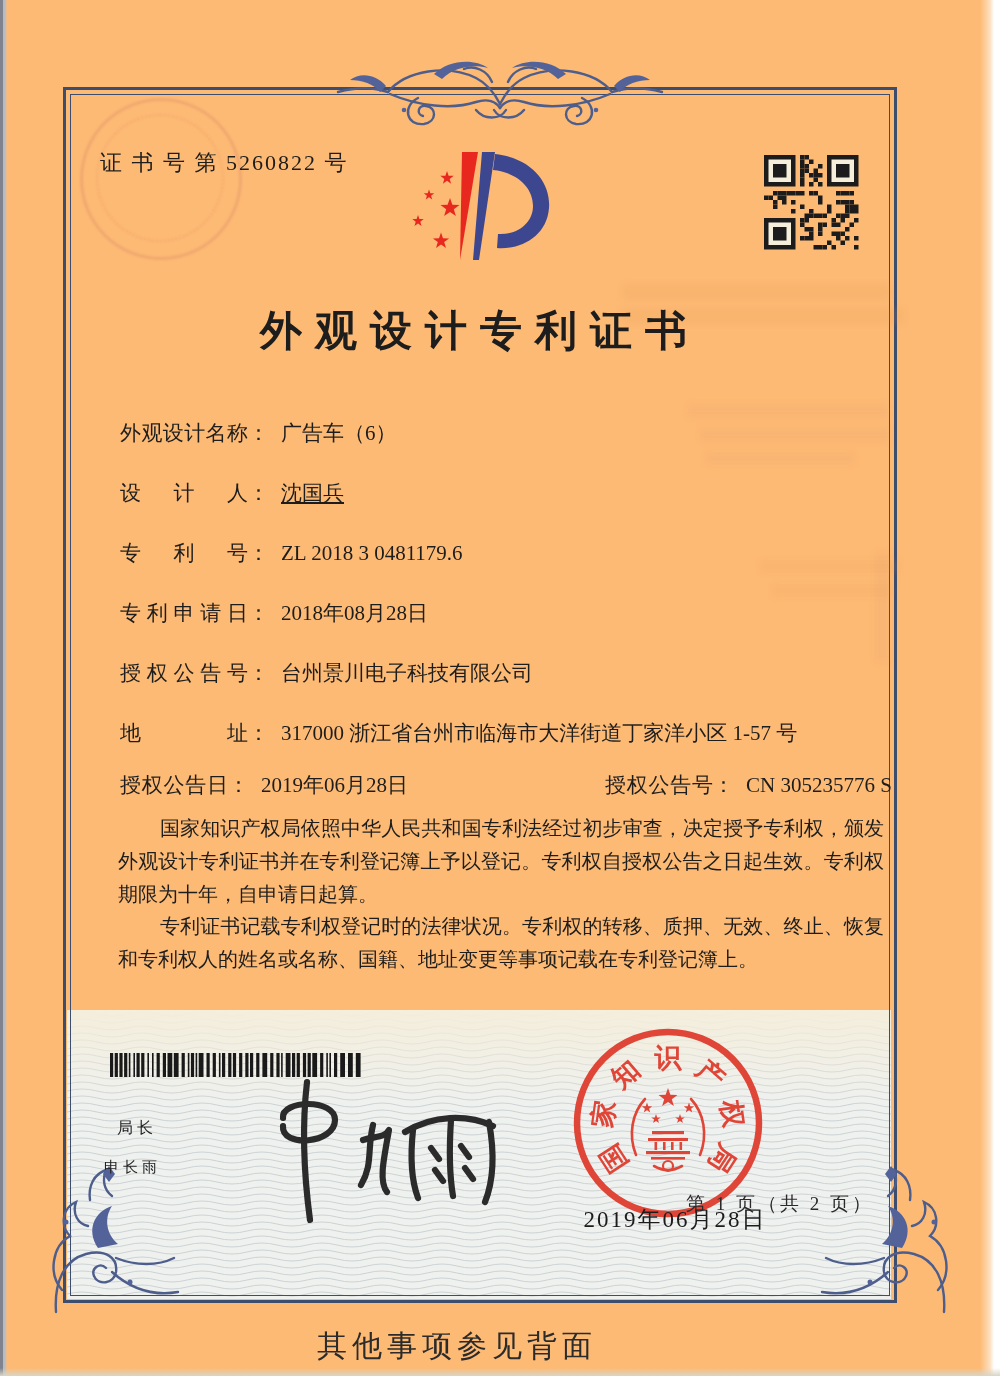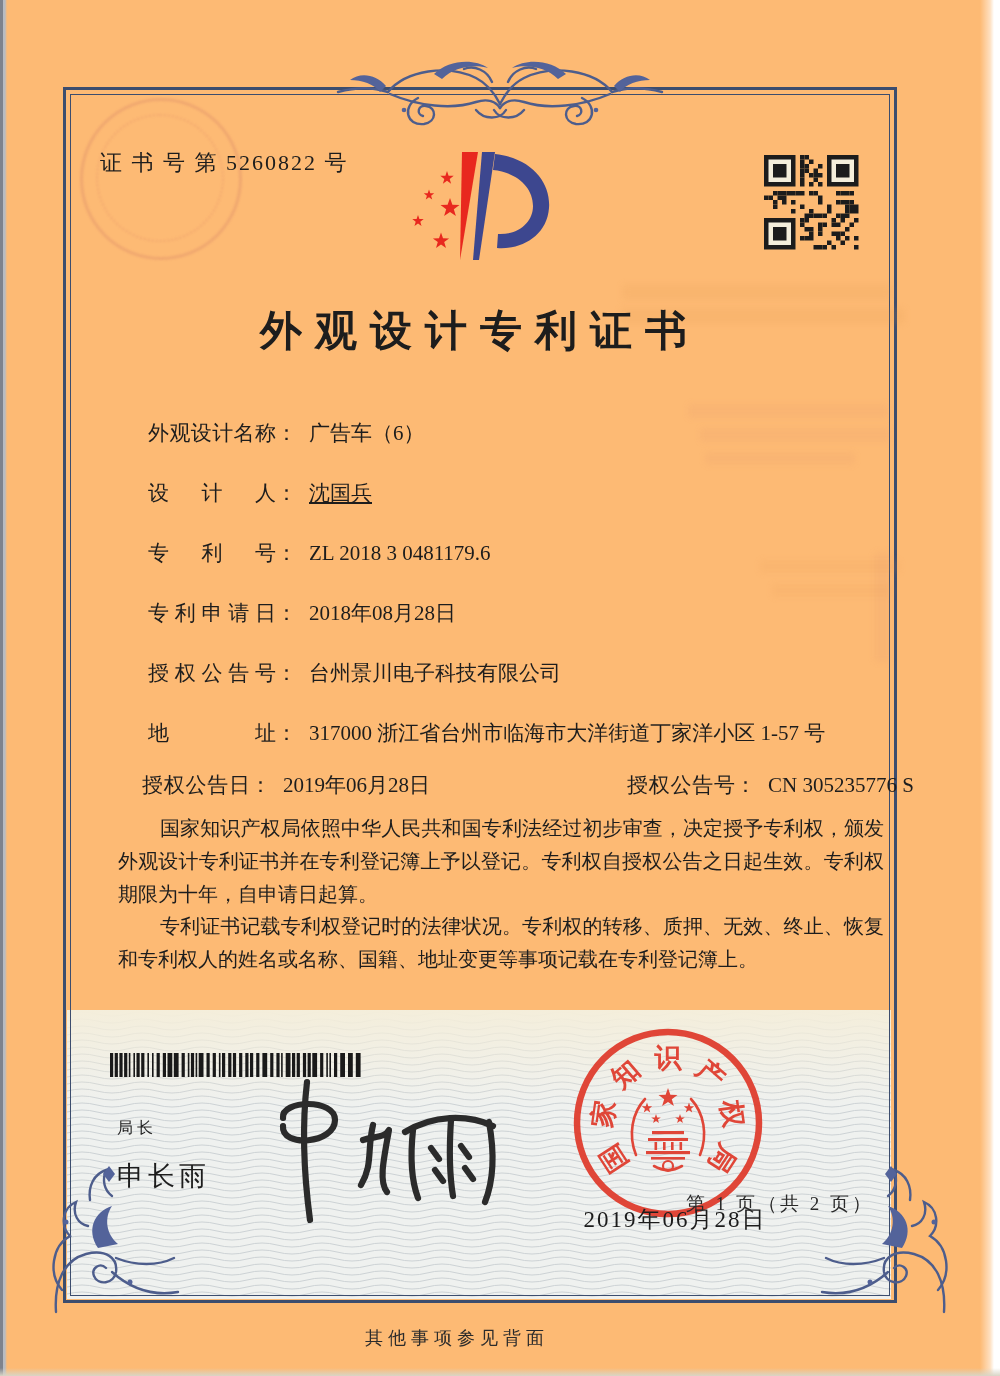--- a/index.html
+++ b/index.html
@@ -33,38 +33,38 @@
   .wm-circle2{position:absolute;left:96px;top:114px;width:124px;height:124px;border-radius:50%;
               border:2px dotted rgba(198,106,95,.20);z-index:2;filter:blur(1px);}
   .smudge{position:absolute;z-index:2;filter:blur(3px);border-radius:4px;}
   
   .cert-no{position:absolute;left:100px;top:148px;font-size:22px;letter-spacing:2px;z-index:5;}
   .logo{position:absolute;left:405px;top:148px;z-index:5;}
   .qr{position:absolute;left:764px;top:155px;z-index:5;}
   .title{position:absolute;left:0;top:303px;width:960px;margin:0;text-align:center;
          font-size:42px;font-weight:bold;letter-spacing:13px;z-index:5;}
   .row{position:absolute;left:120px;font-size:21px;white-space:nowrap;z-index:5;}
-  .lbl{display:inline-block;width:128px;text-align:justify;text-align-last:justify;text-justify:inter-character;margin-left:28px;}
+  .lbl{display:inline-block;width:128px;text-align:justify;text-align-last:justify;text-justify:inter-character;}
   .colon{display:inline-block;margin-right:12px;}
-  .lbl2{display:inline-block;width:108px;text-align:justify;text-align-last:justify;text-justify:inter-character;margin-left:22px;}
+  .lbl2{display:inline-block;width:108px;text-align:justify;text-align-last:justify;text-justify:inter-character;}
   .grant2{position:absolute;left:485px;top:0;}
   .body-par{position:absolute;left:118px;width:766px;margin:0;text-align:justify;text-indent:2.1em;
             font-size:20px;line-height:33px;z-index:5;}
   .barcode{position:absolute;left:110px;top:1053px;z-index:5;}
   .sig-title{position:absolute;left:117px;top:1118px;font-size:16px;letter-spacing:4px;z-index:5;}
-  .sig-name{position:absolute;left:117px;top:1158px;font-size:27px;letter-spacing:4px;z-index:5;}
+  .sig-name{position:absolute;left:104px;top:1158px;font-size:15px;letter-spacing:4px;z-index:5;}
   .signature{position:absolute;left:255px;top:1070px;z-index:5;}
   .seal{position:absolute;left:568px;top:1023px;z-index:5;opacity:.93;}
   .sealch{font-size:27px;font-weight:bold;fill:#df3a2b;font-family:"Liberation Serif","DejaVu Serif",serif;}
   .seal-date{position:absolute;left:558px;top:1204px;width:234px;text-align:center;
              font-size:23px;letter-spacing:2px;z-index:5;color:#1c1c1c;}
   .page-no{position:absolute;left:40px;top:1191px;width:834px;text-align:right;
            font-size:19px;letter-spacing:3px;z-index:5;color:#2a2a2a;}
   .back-note{position:absolute;left:40px;top:1326px;width:834px;text-align:center;
-             font-size:18px;letter-spacing:5px;z-index:5;color:#2b2b2b;}
+             font-size:30px;letter-spacing:5px;z-index:5;color:#2b2b2b;}
   .defs-holder{position:absolute;width:0;height:0;overflow:hidden;}
 </style>
 </head>
 <body>
 
 <div class="page">
 
   <svg class="defs-holder" aria-hidden="true">
     <defs>
       <g id="ornL">

